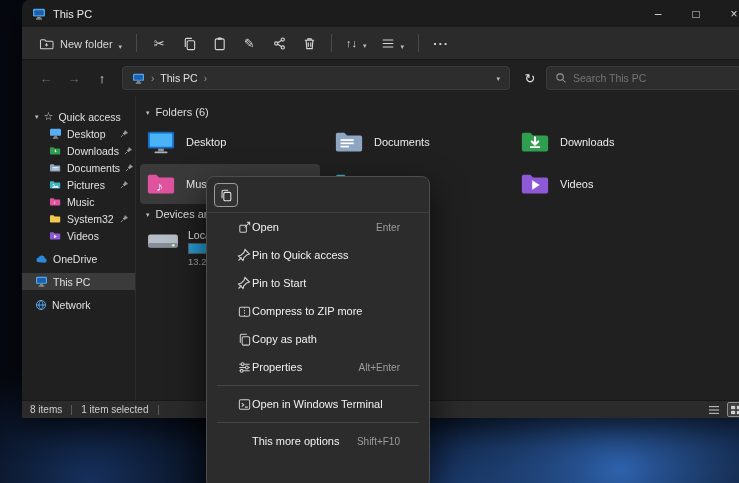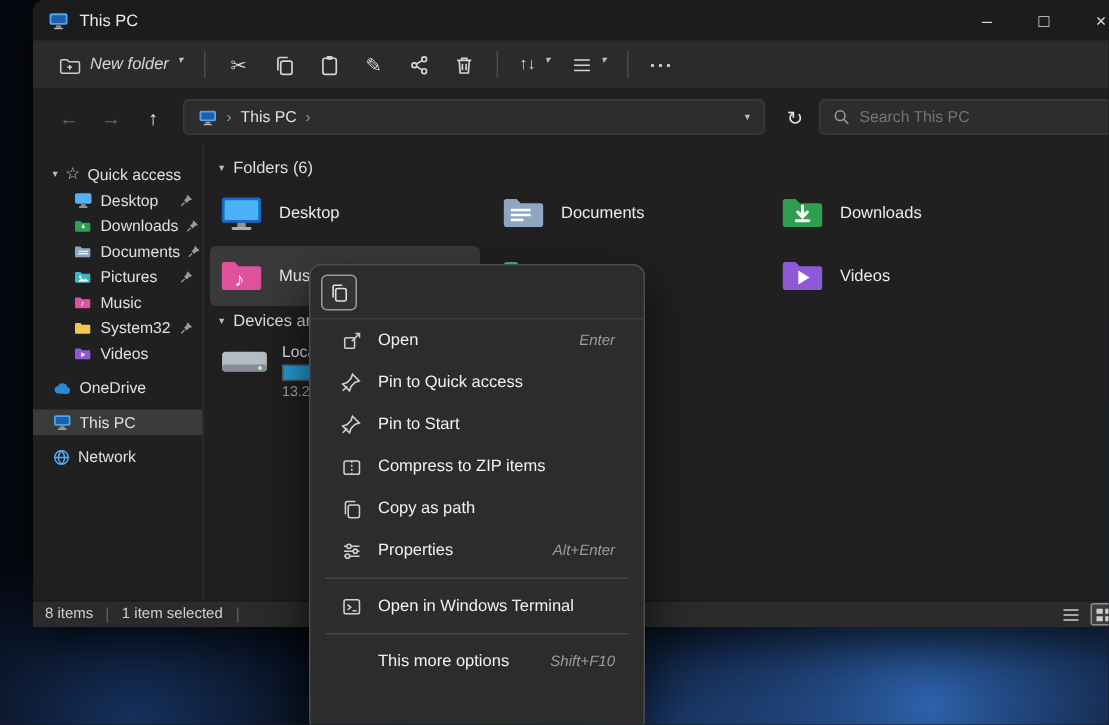--- a/index.html
+++ b/index.html
@@ -28,21 +28,21 @@
 
   
   .titlebar { flex:0 0 27px; background:#1c1c1c; display:flex; align-items:center; padding-left:10px; }
   .titlebar .appicon { margin-right:7px; }
   .tb-title { font-size:11px; color:#eaeaea; }
   .win-controls { margin-left:auto; display:flex; height:100%; }
   .wc { width:38px; height:100%; display:flex; align-items:center; justify-content:center; font-size:12px; color:#dcdcdc; }
 
   
   .toolbar { flex:0 0 33px; background:#2b2b2b; border-bottom:1px solid #191919; display:flex; align-items:center; padding:0 10px; }
-  .tbtn { display:flex; align-items:flex-start; gap:6px; padding:4px 7px; border-radius:4px; color:#d6d6d6; font-size:11px;font-style:italic; }
+  .tbtn { display:flex; align-items:flex-end; gap:6px; padding:4px 7px; border-radius:4px; color:#d6d6d6; font-size:11px; }
   .tico { width:30px; height:24px; display:flex; align-items:center; justify-content:center; border-radius:4px; font-size:13px; color:#d6d6d6; }
   .tsep { width:1px; height:18px; background:#4a4a4a; margin:0 7px; }
   .chev { font-size:7px; color:#bdbdbd; line-height:1; }
 
   
   .addressrow { flex:0 0 36px; background:#202020; display:flex; align-items:center; padding:0 12px; gap:4px; }
   .navbtn { width:24px; height:24px; display:flex; align-items:center; justify-content:center; font-size:13px; color:#e2e2e2; border-radius:4px; }
   .navbtn.dim { color:#6b6b6b; }
   .addressbox { flex:1; height:24px; margin:0 4px; background:#2d2d2d; border:1px solid #3b3b3b; border-radius:4px; display:flex; align-items:center; padding:0 9px; gap:6px; font-size:10.5px; color:#e2e2e2; }
   .crumb-sep { color:#9a9a9a; font-size:10px; }
@@ -80,23 +80,23 @@
 
   
   .cmenu {
     position:absolute; left:206px; top:176px; width:224px; height:312px;
     background:#2c2c2c; border:1px solid #4d4d4d; border-radius:8px;
     box-shadow:0 14px 34px rgba(0,0,0,.7); z-index:40; overflow:hidden;
     padding-bottom:3px;
   }
   .cstrip { height:36px; display:flex; align-items:center; padding:0 7px; border-bottom:1px solid #3e3e3e; }
   .cstrip .iconbtn { width:24px; height:24px; border:1px solid #9c9c9c; border-radius:4px; display:flex; align-items:center; justify-content:center; background:#333333; }
-  .citem { height:28px; display:flex; align-items:center; gap:10px; padding:0 19px; font-size:11px; color:#f2f2f2; }
+  .citem { height:28px; display:flex; align-items:center; padding:0 29px; font-size:11px; color:#f2f2f2; }
   .citem .cicon { flex:0 0 16px; display:flex; justify-content:center; }
-  .citem .sc { margin-left:auto; font-size:10px; color:#9c9c9c;font-style:italic; }
+  .citem .sc { margin-left:auto; font-size:10px; color:#9c9c9c; }
   .csep { height:1px; background:#454545; margin:4px 10px; }
 </style>
 </head>
 <body>
 
 <div class="window">
 
   <div class="titlebar">
     <span class="appicon">
       <svg width="14" height="12" viewBox="0 0 16 14">
@@ -490,21 +490,21 @@
     <span>Pin to Start</span>
     <span class="sc"></span>
   </div>
   <div class="citem">
     <span class="cicon">
       <svg width="15" height="15" viewBox="0 0 16 16" fill="none" stroke="#d0d0d0" stroke-width="1.1">
           <rect x="2.5" y="3.5" width="11" height="9.5" rx="1.5"></rect>
           <path d="M8 3.5v1.4m0 1.4v1.4m0 1.4v1.4m0 1.4v1.1"></path>
         </svg>
     </span>
-    <span>Compress to ZIP items</span>
+    <span>Compress to ZIP more</span>
     <span class="sc"></span>
   </div>
   <div class="citem">
     <span class="cicon">
       <svg width="15" height="15" viewBox="0 0 16 16" fill="none" stroke="#d0d0d0" stroke-width="1.1">
           <rect x="5.5" y="5" width="8" height="9" rx="1.5"></rect>
           <path d="M10.5 2.5H4.8q-1.3 0-1.3 1.3v7.7"></path>
         </svg>
     </span>
     <span>Copy as path</span>

